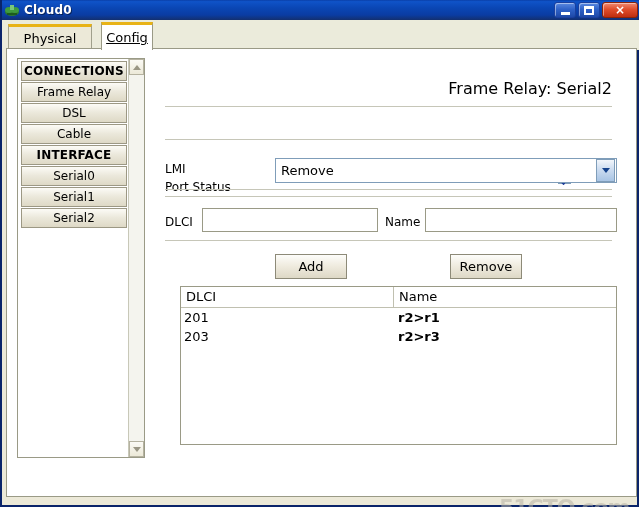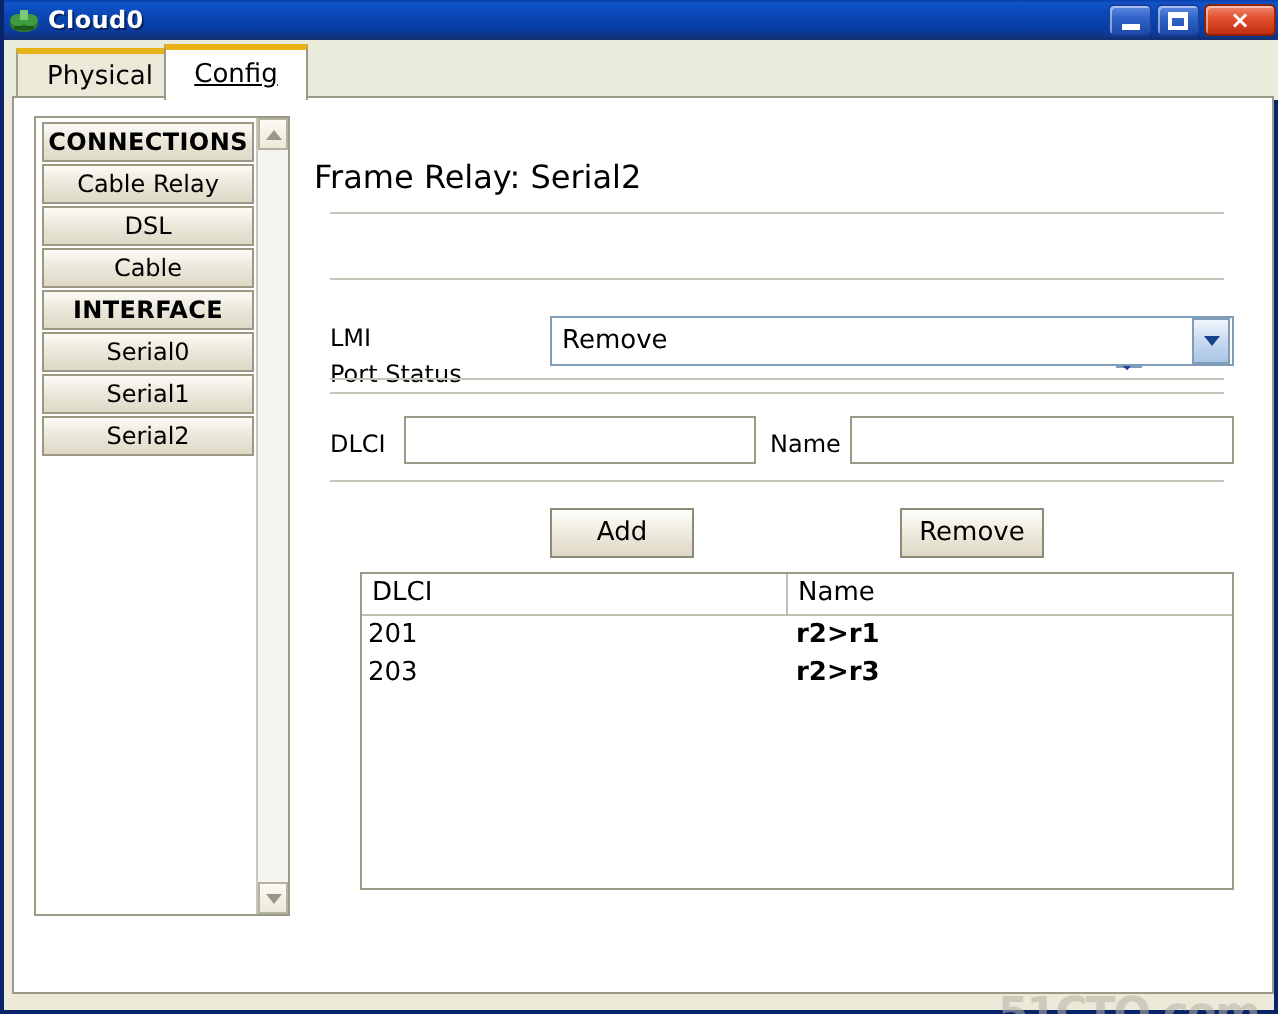--- a/index.html
+++ b/index.html
@@ -155,21 +155,21 @@
   }
   .sb-arrow.up i { border-bottom: 5px solid #9a9684; }
   .sb-arrow.down i { border-top: 5px solid #9a9684; }
 
   
   #main { position: absolute; left: 150px; top: 9px; width: 470px; height: 430px; }
 
   #panel-title {
     position: absolute; left: 0; top: 21px;
     width: 455px;
-    text-align: left;
+    text-align: right;
     font-size: 16px;
     color: #000;
   }
   .hrule {
     position: absolute; left: 8px;
     width: 447px; height: 1px;
     background: #c6c6b8;
   }
 
   .field-label {
@@ -316,34 +316,34 @@
       <div class="tbtn close">
         <span class="glyph-close">×</span>
       </div>
     </div>
   </div>
 
   <div id="tabstrip">
     <div class="tab" style="left:6px; width:84px;">
       <span>Physical</span>
     </div>
-    <div class="tab active" style="left:80px; width:72px;text-decoration:underline;">
+    <div class="tab active" style="left:99px; width:52px;text-decoration:underline;">
       <span>Config</span>
     </div>
   </div>
 
   <div id="content">
 
     <div id="sidebar">
       <div id="sidebar-list">
         <div class="side-btn header">
           <span>CONNECTIONS</span>
         </div>
         <div class="side-btn">
-          <span>Cable Relay</span>
+          <span>Frame Relay</span>
         </div>
         <div class="side-btn">
           <span>DSL</span>
         </div>
         <div class="side-btn">
           <span>Cable</span>
         </div>
         <div class="side-btn header">
           <span>INTERFACE</span>
         </div>

